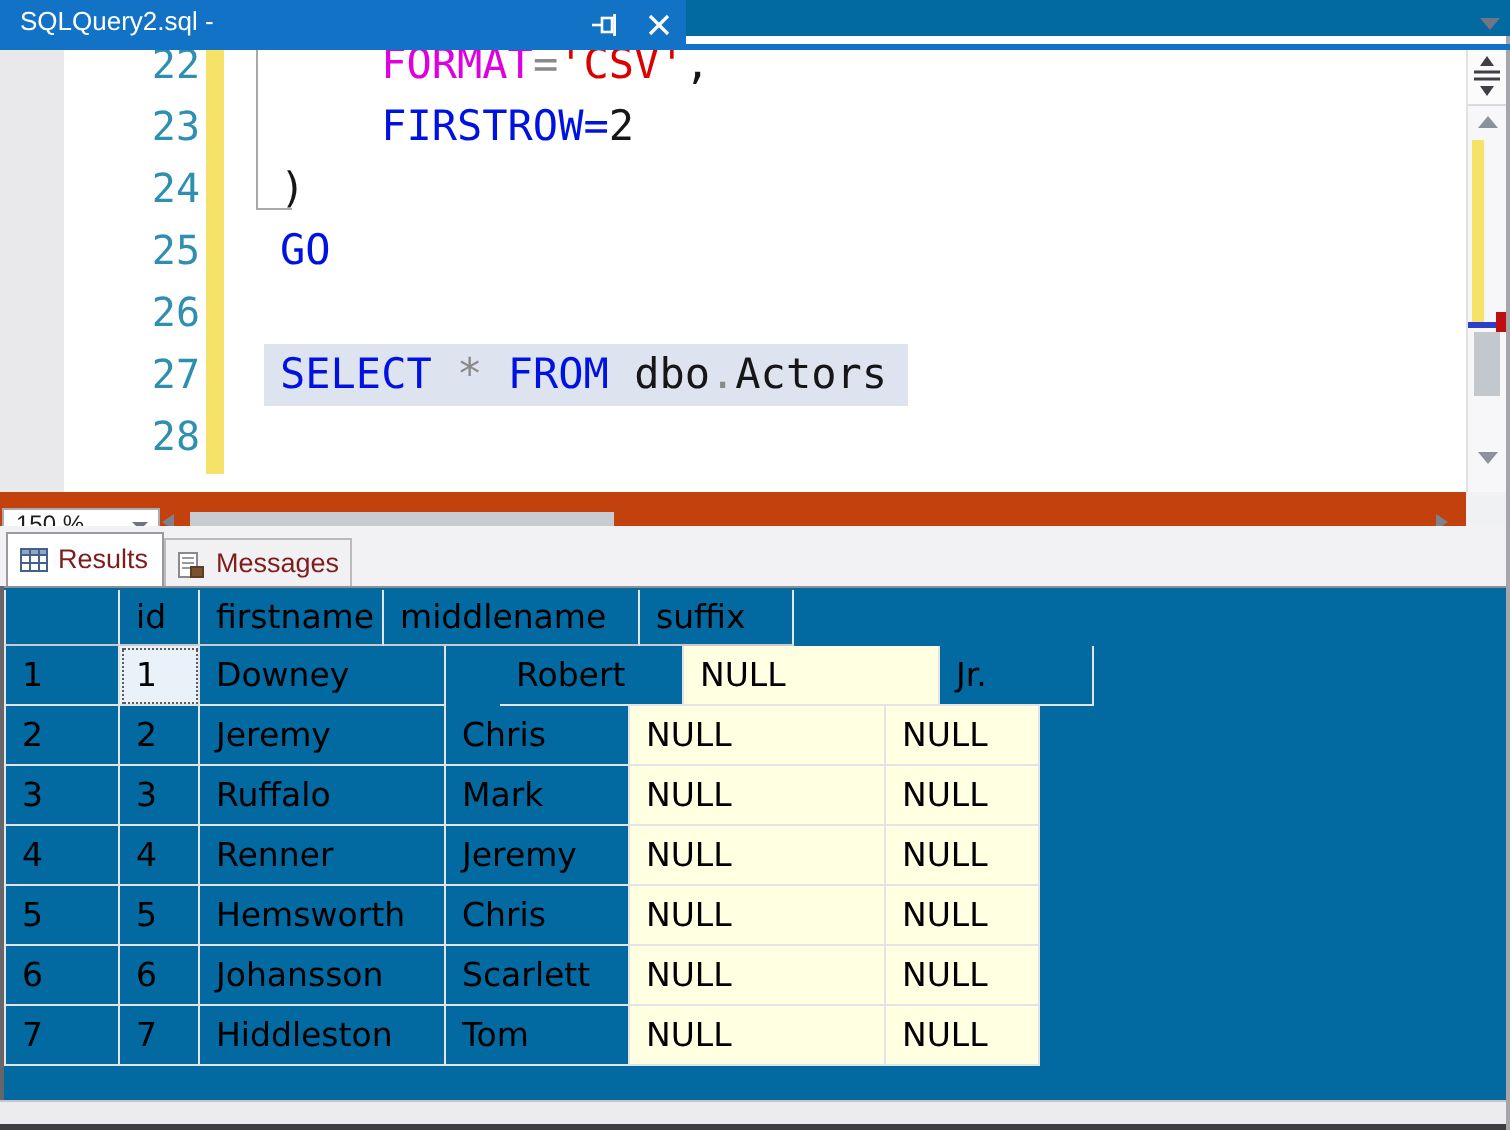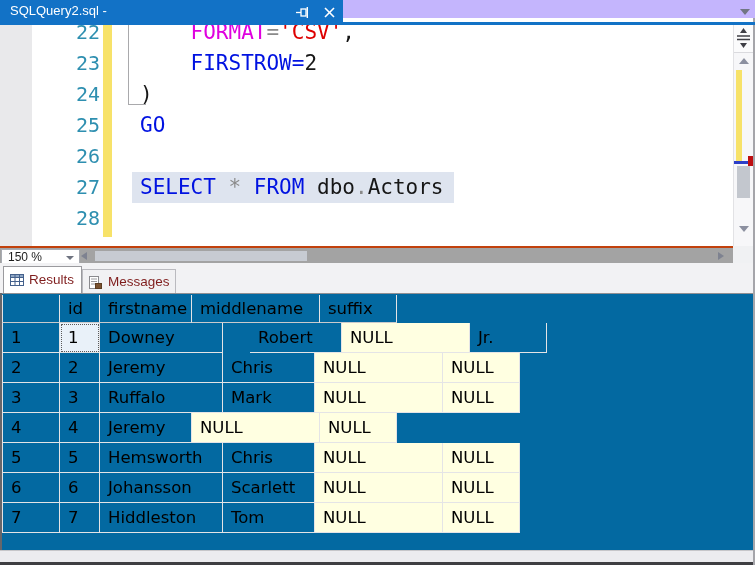--- a/index.html
+++ b/index.html
@@ -1,20 +1,20 @@
 <!DOCTYPE html>
 <html style="--accent: #1272C6; --keyword: #0012E1; --function: #DF00DF; --string: #DE0000; --operator: #8A8A8A; --plain: #161616; --line-number: #2E8FB0; --change-bar: #F7E269; --selection: #DEE4EF; --null-bg: #FFFFE1; --focus-bg: #E9F1F9;"><head>
 <meta charset="utf-8">
 <style>
   html,body{margin:0;padding:0;background:#d6d6d6;}
   #window{position:relative;width:755px;height:565px;background:#fff;overflow:hidden;
           font-family:"Liberation Sans",sans-serif;-webkit-font-smoothing:antialiased;}
 
   
-  #tabstrip{position:absolute;left:0;top:0;width:755px;height:18px;background:#c4b5fd;z-index:10;}
+  #tabstrip{position:absolute;left:0;top:0;width:755px;height:18px;background:#0369a1;z-index:10;}
   #doc-tab{position:absolute;left:0;top:0;width:343px;height:22px;background:var(--accent);
            color:#fff;font-size:13px;line-height:22px;}
   #doc-tab .title{position:absolute;left:10px;top:0;}
   #tab-underline{position:absolute;left:0;top:22px;width:755px;height:3px;background:var(--accent);}
   .tabicon{position:absolute;top:4px;width:15px;height:15px;cursor:pointer;}
   #pin{left:295px;} #close{left:322px;}
   #tablist-arrow{position:absolute;left:740px;top:9px;width:0;height:0;
     border-left:5px solid transparent;border-right:5px solid transparent;border-top:6px solid #717684;}
 
   
@@ -36,21 +36,21 @@
   #splitter{position:absolute;left:0;top:0;width:19px;height:27px;background:#FBFBFC;border-bottom:1px solid #DADADE;}
   .arr{position:absolute;width:0;height:0;}
   #vsb-up{left:5px;top:33px;border-left:5px solid transparent;border-right:5px solid transparent;border-bottom:6px solid #8C90A0;}
   #vsb-down{left:5px;top:201px;border-left:5px solid transparent;border-right:5px solid transparent;border-top:6px solid #8C90A0;}
   #vsb-anno{position:absolute;left:2px;top:45px;width:6px;height:91px;background:var(--change-bar);}
   #vsb-caret{position:absolute;left:0;top:136px;width:20px;height:3px;background:#2D3FC8;}
   #vsb-red{position:absolute;left:14px;top:131px;width:6px;height:10px;background:#BE0E10;}
   #vsb-thumb{position:absolute;left:3px;top:141px;width:13px;height:32px;background:#C3C7CE;}
 
   
-  #hsb{position:absolute;left:0;top:246px;width:733px;height:17px;background:#a3a3a3;border-top:2px solid #c2410c;box-sizing:border-box;}
+  #hsb{position:absolute;left:0;top:246px;width:733px;height:17px;background:#c2410c;border-top:7px solid #c2410c;box-sizing:border-box;}
   #zoombox{position:absolute;left:1px;top:1px;width:71px;height:14px;background:#fff;border:1px solid #A9ACB3;
            font-size:12px;line-height:14px;color:#1c1c1c;padding-left:6px;cursor:pointer;}
   #zoombox .zarr{position:absolute;right:5px;top:6px;width:0;height:0;
     border-left:4px solid transparent;border-right:4px solid transparent;border-top:4px solid #6E7380;}
   #hsb-left{left:81px;top:4px;border-top:4px solid transparent;border-bottom:4px solid transparent;border-right:6px solid #7E8290;}
   #hsb-right{left:718px;top:4px;border-top:4px solid transparent;border-bottom:4px solid transparent;border-left:6px solid #7E8290;}
   #hsb-thumb{position:absolute;left:95px;top:3px;width:212px;height:10px;background:#C7CBD2;}
   #sbcorner{position:absolute;left:733px;top:246px;width:22px;height:17px;background:#F0F1F3;}
 
   
@@ -200,20 +200,21 @@
             <div class="gcell rownum" style="width: 58px;">3</div>
             <div class="gcell" style="width: 40px;">3</div>
             <div class="gcell" style="width: 123px;">Ruffalo</div>
             <div class="gcell" style="width: 92px;">Mark</div>
             <div class="gcell null" style="width: 128px;">NULL</div>
             <div class="gcell null" style="width: 77px;">NULL</div>
           </div>
           <div class="grow">
             <div class="gcell rownum" style="width: 58px;">4</div>
             <div class="gcell" style="width: 40px;">4</div>
+            <div class="gcell" style="width: 123px;">Renner</div>
             <div class="gcell" style="width: 92px;">Jeremy</div>
             <div class="gcell null" style="width: 128px;">NULL</div>
             <div class="gcell null" style="width: 77px;">NULL</div>
           </div>
           <div class="grow">
             <div class="gcell rownum" style="width: 58px;">5</div>
             <div class="gcell" style="width: 40px;">5</div>
             <div class="gcell" style="width: 123px;">Hemsworth</div>
             <div class="gcell" style="width: 92px;">Chris</div>
             <div class="gcell null" style="width: 128px;">NULL</div>

